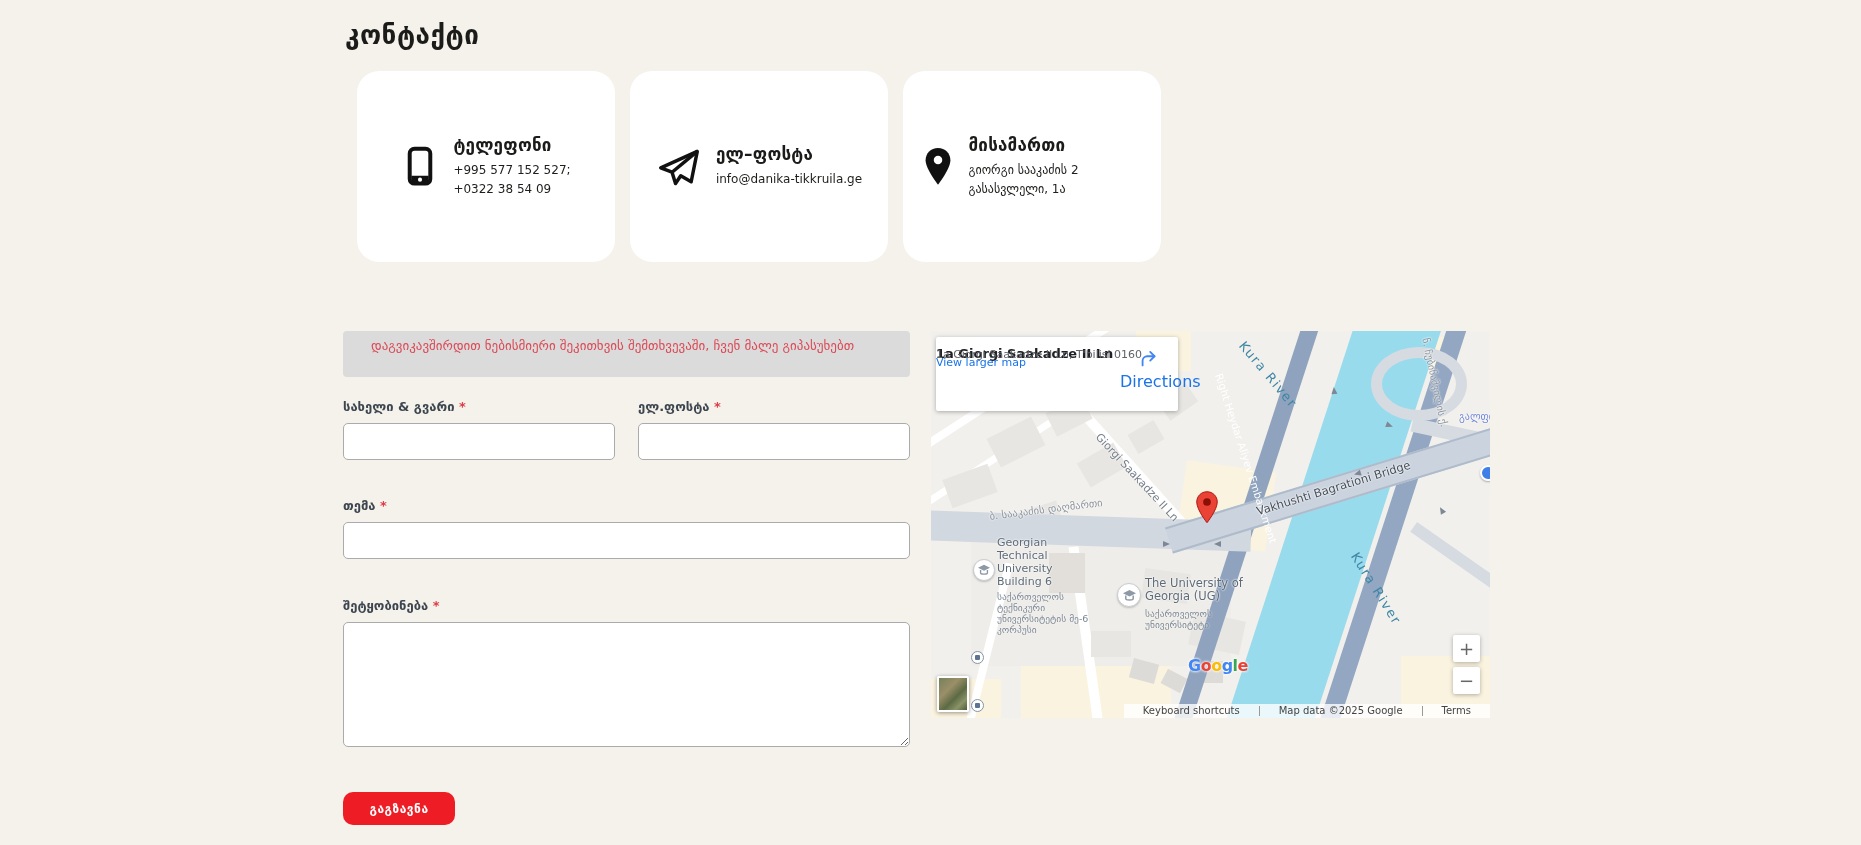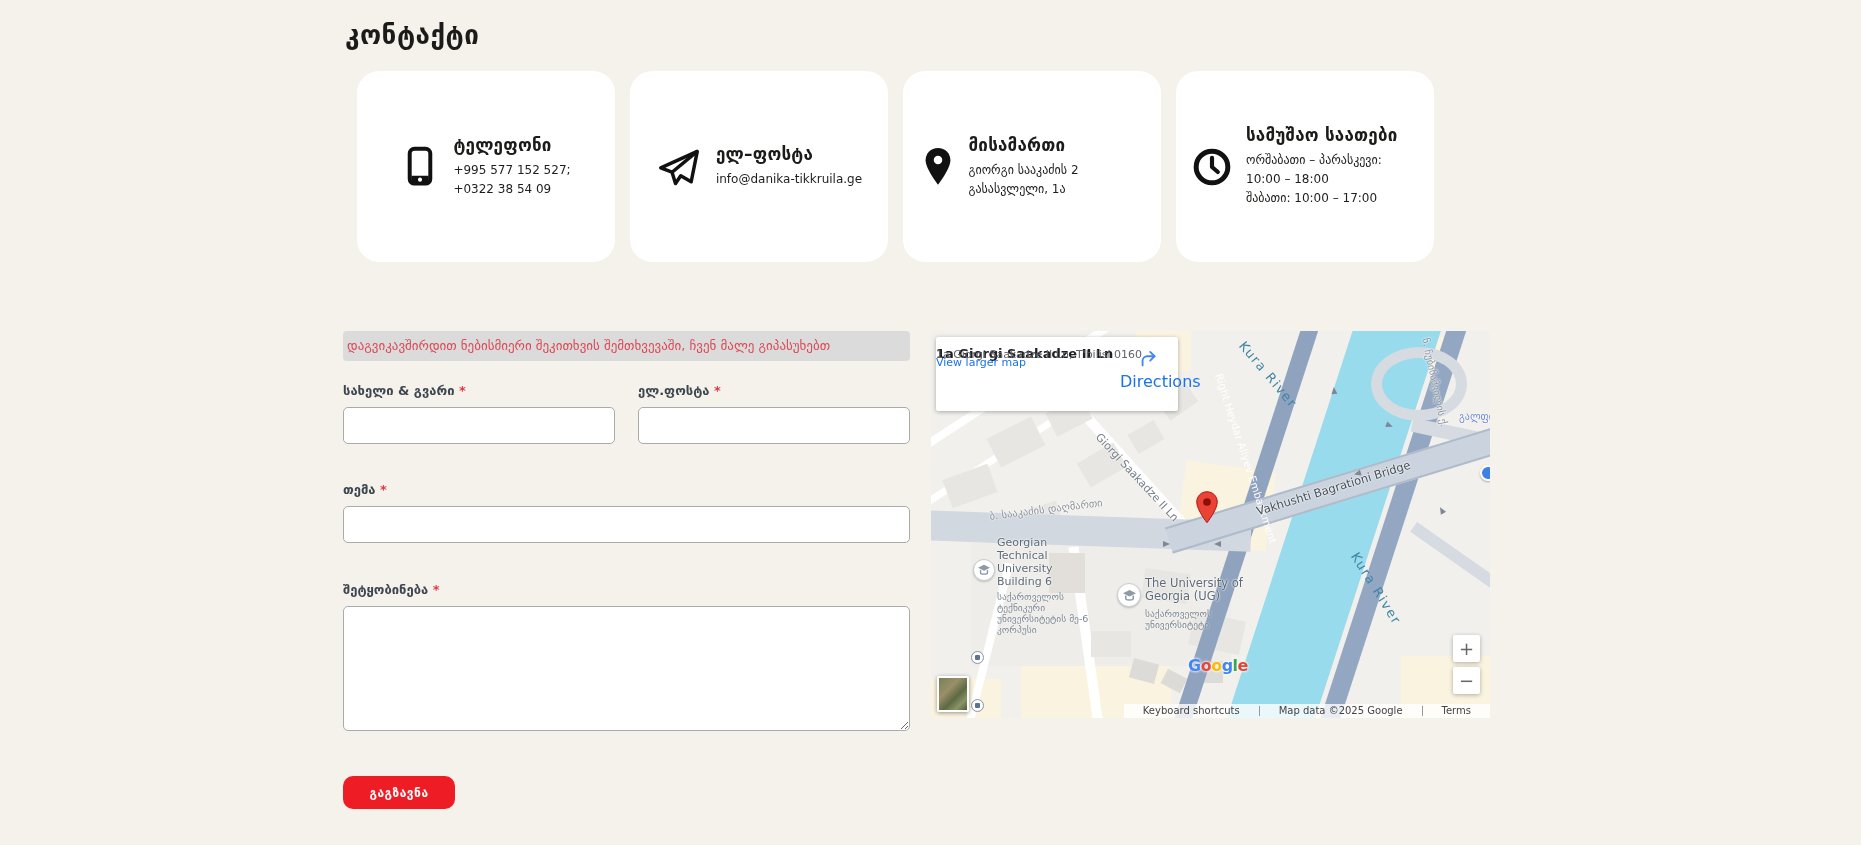--- a/index.html
+++ b/index.html
@@ -22,22 +22,22 @@
     display:flex; align-items:center; justify-content:center; gap:14px;
     padding:0 16px;
   }
   .card .icn { flex:0 0 auto; display:flex; align-items:center; }
   .card .txt { max-width:175px; }
   .card .ct { font-size:17px; font-weight:800; color:#1b1b19; margin-bottom:6px; letter-spacing:.2px;}
   .card .cl { font-size:12px; line-height:19px; color:#1e1e1c; }
   
   .form-col { position:absolute; left:343px; top:331px; width:567px; }
   .notice {
-    background:#dbdbdb; border-radius:4px; height:30px; line-height:30px;
-    padding:0 4px; font-size:13px; color:#dc4b57; white-space:nowrap; overflow:hidden;
+    background:#dbdbdb; border-radius:4px; height:46px; line-height:30px;
+    padding:0 28px; font-size:13px; color:#dc4b57; white-space:nowrap; overflow:hidden;
   }
   .frm-row2 { display:flex; gap:23px; margin-top:22px; }
   .group { display:flex; flex-direction:column; }
   .group.half { width:272px; }
   .group.full { width:567px; }
   .group label { font-size:13px; font-weight:700; color:#3d4650; margin-bottom:9px; }
   .req { color:#e03a46; }
   .group input, .group textarea {
     border:1px solid #ababab; border-radius:5px; background:#fff;
     height:37px; font-size:14px; padding:0 10px; outline:none; width:100%;
@@ -137,33 +137,20 @@
   <div class="card">
     <span class="icn">
       <svg width="34" height="42" viewBox="0 0 48 58">
           <path d="M24 2C14 2 6.5 9.5 6.5 19.5 6.5 32 24 54 24 54s17.5-22 17.5-34.5C41.5 9.5 34 2 24 2z" fill="#111"></path>
           <circle cx="24" cy="19" r="6" fill="#fff"></circle>
         </svg>
     </span>
     <span class="txt">
       <div class="ct">მისამართი</div>
       <div class="cl">გიორგი სააკაძის 2 გასასვლელი, 1ა</div>
-    </span>
-  </div>
-  <div class="card">
-    <span class="icn">
-      <svg width="40" height="40" viewBox="0 0 48 48">
-          <circle cx="24" cy="24" r="19" fill="none" stroke="#111" stroke-width="6"></circle>
-          <path d="M24 13v11l7 6" fill="none" stroke="#111" stroke-width="5" stroke-linecap="round" stroke-linejoin="round"></path>
-        </svg>
-    </span>
-    <span class="txt">
-      <div class="ct">სამუშაო საათები</div>
-      <div class="cl">ორშაბათი – პარასკევი: 10:00 – 18:00</div>
-      <div class="cl">შაბათი: 10:00 – 17:00</div>
     </span>
   </div>
 </div>
 
 <div class="form-col">
   <div class="notice">დაგვიკავშირდით ნებისმიერი შეკითხვის შემთხვევაში, ჩვენ მალე გიპასუხებთ</div>
   <div class="frm-row2">
     <div class="group half">
       <label><span>სახელი &amp; გვარი</span>&nbsp;<span class="req">*</span></label>
       <input type="text" style="">

